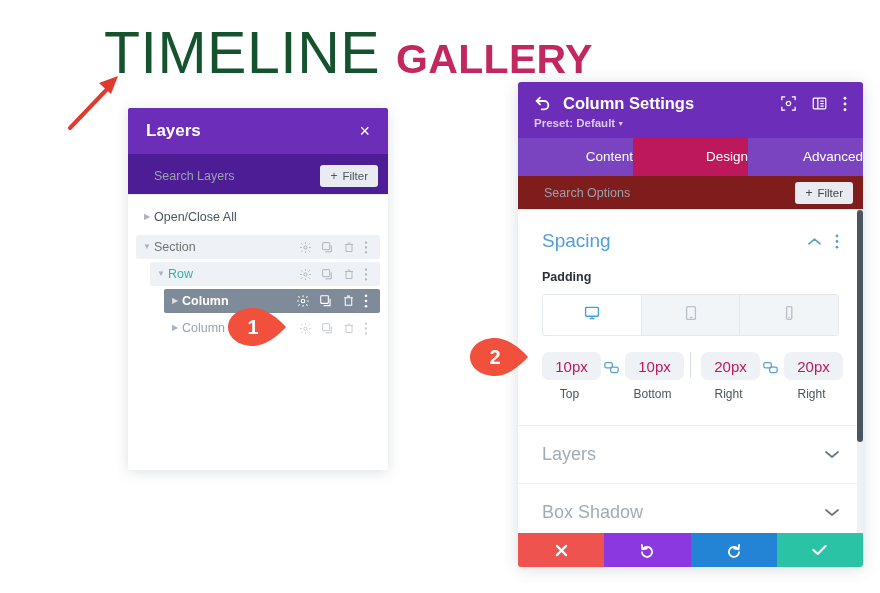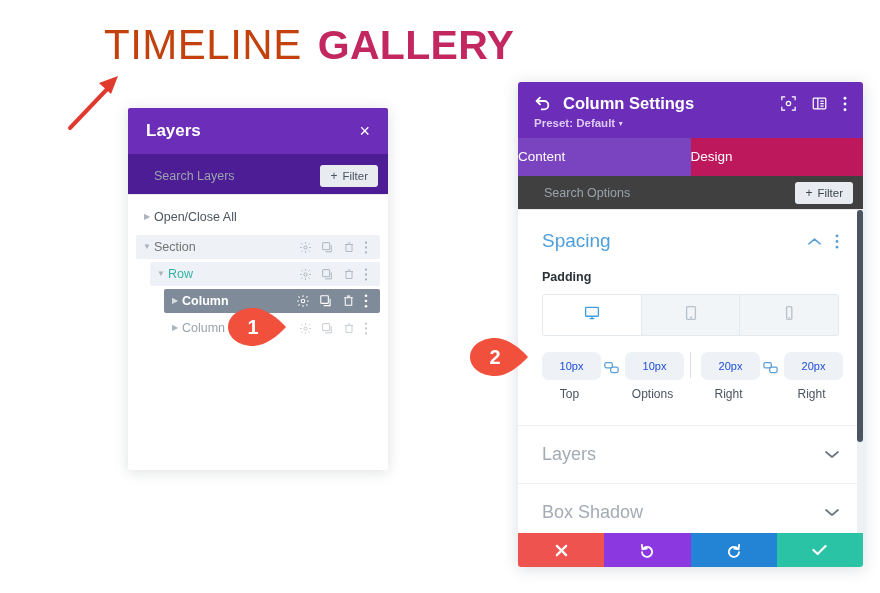--- a/index.html
+++ b/index.html
@@ -25,24 +25,24 @@
   .title-wrap {
     position: absolute;
     left: 104px;
     top: 24px;
     display: flex;
     align-items: baseline;
     gap: 16px;
     white-space: nowrap;
   }
   .title-timeline {
-    font-size: 42px;
+    font-size: 59px;
     font-weight: 400;
     letter-spacing: 0.5px;
-    color: #c2410c;
+    color: #14532d;
     line-height: 1;
   }
   .title-gallery {
     font-size: 41px;
     font-weight: 700;
     letter-spacing: 0.3px;
     color: #c2285f;
     line-height: 1;
   }
 
@@ -220,31 +220,31 @@
     cursor: pointer;
   }
   .preset-caret { font-size: 7px; vertical-align: middle; margin-left: 2px; }
 
   .tabs {
     display: flex;
     background: #7a44c0;
   }
   .tab {
     flex: 1 1 0;
-    text-align: left;
+    text-align: right;
     padding: 11px 0 12px 0;
     color: #ffffff;
     font-size: 13.5px;
     cursor: pointer;
   }
   .tab.active { background: #be185d; }
 
   .options-search-row {
     height: 34px;
-    background: #404040;
+    background: #7f1d1d;
     border-bottom: 1px solid #e8ecf0;
     display: flex;
     align-items: center;
     justify-content: space-between;
     padding: 0 10px 0 26px;
   }
   .options-search-input {
     border: none;
     background: transparent;
     color: #9aa3ad;
@@ -344,22 +344,22 @@
   }
   .pad-group { display: flex; align-items: center; flex: 1 1 0; }
   .pad-cell { flex: 1 1 0; text-align: center; }
   .pad-input {
     background: #eef1f5;
     border: none;
     border-radius: 7px;
     height: 26px;
     width: 100%;
     text-align: center;
-    color: #1d4ed8;
-    font-size: 11px;
+    color: #be185d;
+    font-size: 15px;
     font-family: "Liberation Sans", sans-serif;
     outline: none;
   }
   .pad-name {
     color: #4a5560;
     font-size: 12px;
     margin-top: 7px;
     display: block;
   }
   .link-icon {
@@ -641,20 +641,21 @@
         </span>
       </div>
       <div class="preset-row">
         <span>Preset: Default</span><span class="preset-caret">▼</span>
       </div>
     </div>
 
     <div class="tabs">
       <div class="tab">Content</div>
       <div class="tab active">Design</div>
+      <div class="tab">Advanced</div>
     </div>
 
     <div class="options-search-row">
       <input class="options-search-input" type="text" placeholder="Search Options" style="">
       <button class="filter-btn-dark">
         <span class="filter-plus">+</span>
         <span>Filter</span>
       </button>
     </div>
 
@@ -719,21 +720,21 @@
               <span class="pad-name">Top</span>
             </div>
             <span class="link-icon">
               <svg width="15" height="13" viewBox="0 0 18 14" fill="none" stroke="#5a9fd4" stroke-width="1.5">
                 <rect x="1" y="1" width="9" height="6.5" rx="2"></rect>
                   <rect x="8" y="6.5" width="9" height="6.5" rx="2"></rect>
               </svg>
             </span>
             <div class="pad-cell">
               <input class="pad-input" value="10px" style="">
-              <span class="pad-name">Options</span>
+              <span class="pad-name">Bottom</span>
             </div>
           </div>
 
           <div class="pad-divider"></div>
 
           <div class="pad-group">
             <div class="pad-cell">
               <input class="pad-input" value="20px" style="">
               <span class="pad-name">Right</span>
             </div>

